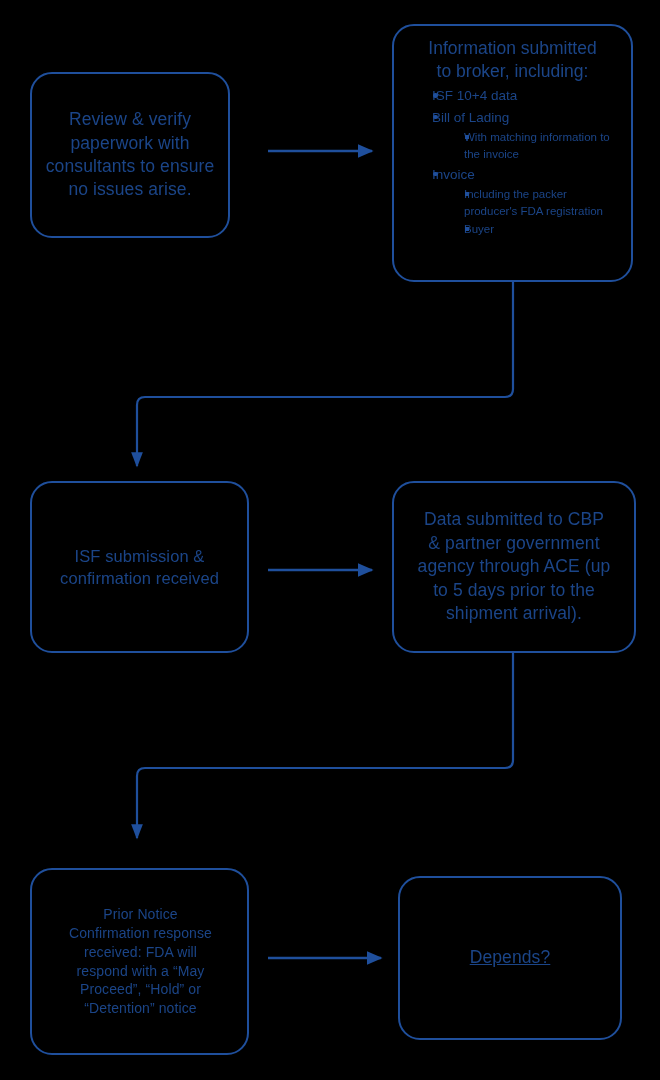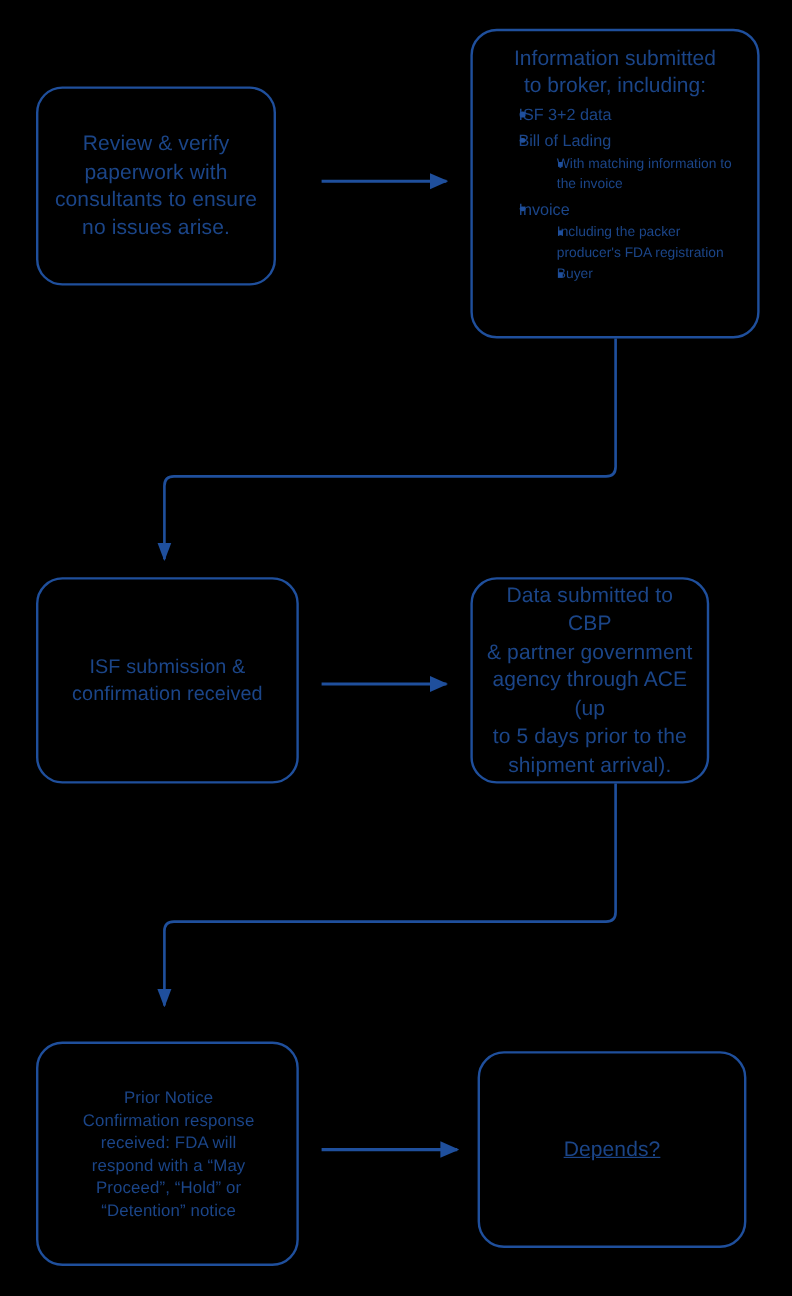--- a/index.html
+++ b/index.html
@@ -135,21 +135,21 @@
     top: 481px;
     width: 219px;
     height: 172px;
   }
   #node-isf .node-text { font-size: 16.5px; }
 
   
   #node-cbp {
     left: 392px;
     top: 481px;
-    width: 199px;
+    width: 244px;
     height: 172px;
   }
   #node-cbp .node-text { font-size: 17.5px; }
 
   
   #node-prior {
     left: 30px;
     top: 868px;
     width: 219px;
     height: 187px;
@@ -197,21 +197,21 @@
 paperwork with
 consultants to ensure
 no issues arise.</span>
   </div>
 
   <div class="node" id="node-broker">
     <div class="broker-heading">Information submitted
 to broker, including:</div>
     <ul class="lvl1" id="broker-bullets">
         <li>
-          <span class="b-txt">ISF 3+2 data</span>
+          <span class="b-txt">ISF 10+4 data</span>
         </li>
         <li>
           <span class="b-txt">Bill of Lading</span>
           <ul class="lvl2">
             <li>
               <span class="b-txt">With matching information to the invoice</span>
             </li>
           </ul>
         </li>
         <li>

